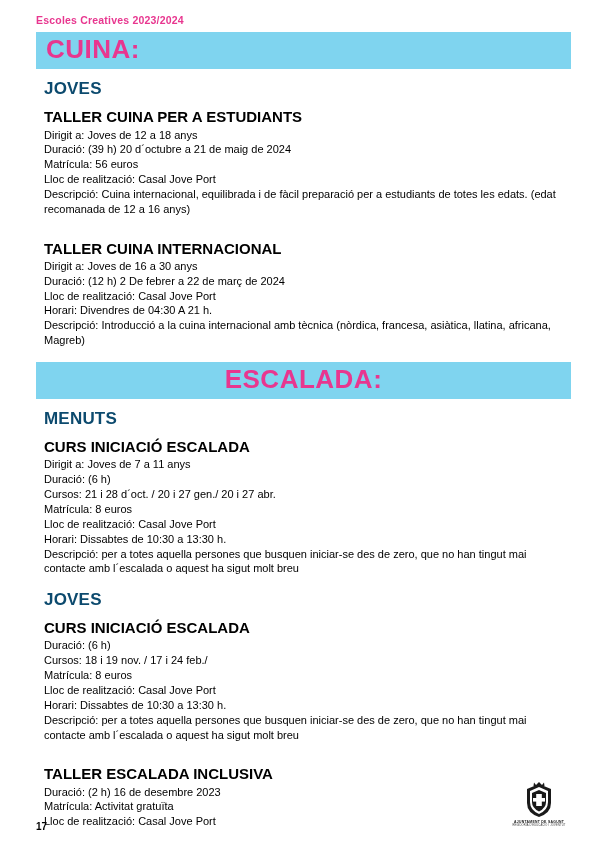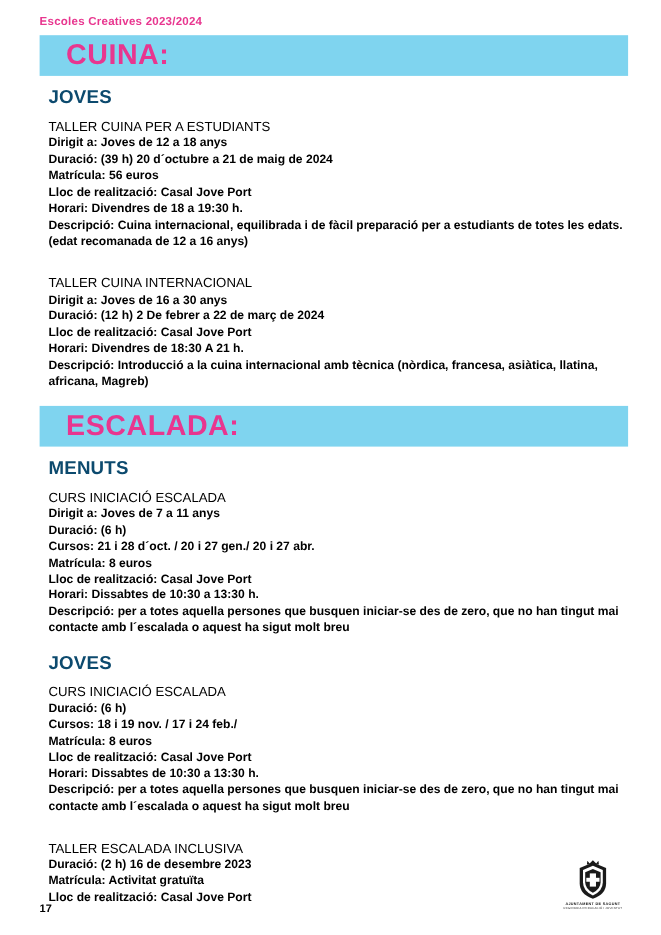--- a/index.html
+++ b/index.html
@@ -24,53 +24,54 @@
   }
   .doc-header {
     color: #e8368f;
     font-weight: bold;
     font-size: 10.5px;
     letter-spacing: 0.2px;
     margin-bottom: 6px;
   }
   .band {
     background: #7fd4ef;
-    padding: 4px 10px 6px 24px;
+    padding: 4px 10px 6px 10px;
     margin-bottom: 10px;
   }
   .band-title {
     color: #e8368f;
     font-weight: bold;
     font-size: 26px;
     letter-spacing: 0.5px;
     line-height: 1.05;
   }
   .band-escalada {
     margin-top: 14px;
+    text-align: center;
   }
   .group-title {
     color: #0c4a6e;
     font-weight: bold;
     font-size: 17px;
     margin: 10px 0 8px 8px;
     letter-spacing: 0.2px;
   }
   .group-title.sub {
     margin-top: 14px;
   }
   .course {
     margin: 0 0 14px 8px;
   }
   .course-title {
+    font-weight: bold;
+    font-size: 15px;
+    line-height: 1.35;
+  }
+  .course-line {
     font-weight: normal;
-    font-size: 12px;
-    line-height: 1.35;
-  }
-  .course-line {
-    font-weight: bold;
     font-size: 11px;
     line-height: 1.35;
   }
   .spacer-block {
     height: 8px;
   }
   .footer-num {
     position: absolute;
     left: 36px;
     bottom: 18px;
@@ -117,32 +118,31 @@
     </div>
 
     <div class="group-title">JOVES</div>
 
     <div class="course">
       <div class="course-title">TALLER CUINA PER A ESTUDIANTS</div>
       <div class="course-line">Dirigit a: Joves de 12 a 18 anys</div>
       <div class="course-line">Duració: (39 h) 20 d´octubre a 21 de maig de 2024</div>
       <div class="course-line">Matrícula: 56 euros</div>
       <div class="course-line">Lloc de realització: Casal Jove Port</div>
-      <div class="course-line">Horari: Divendres de 18 a 19:30 h.</div>
       <div class="course-line">Descripció: Cuina internacional, equilibrada i de fàcil preparació per a estudiants de totes les edats. (edat recomanada de 12 a 16 anys)</div>
     </div>
 
     <div class="spacer-block"></div>
 
     <div class="course">
       <div class="course-title">TALLER CUINA INTERNACIONAL</div>
       <div class="course-line">Dirigit a: Joves de 16 a 30 anys</div>
       <div class="course-line">Duració: (12 h) 2 De febrer a 22 de març de 2024</div>
       <div class="course-line">Lloc de realització: Casal Jove Port</div>
-      <div class="course-line">Horari: Divendres de 18:30 A 21 h.</div>
+      <div class="course-line">Horari: Divendres de 04:30 A 21 h.</div>
       <div class="course-line">Descripció: Introducció a la cuina internacional amb tècnica (nòrdica, francesa, asiàtica, llatina, africana, Magreb)</div>
     </div>
   </div>
 
   <div>
     <div class="band band-escalada">
       <div class="band-title">ESCALADA:</div>
     </div>
 
     <div class="group-title">MENUTS</div>

